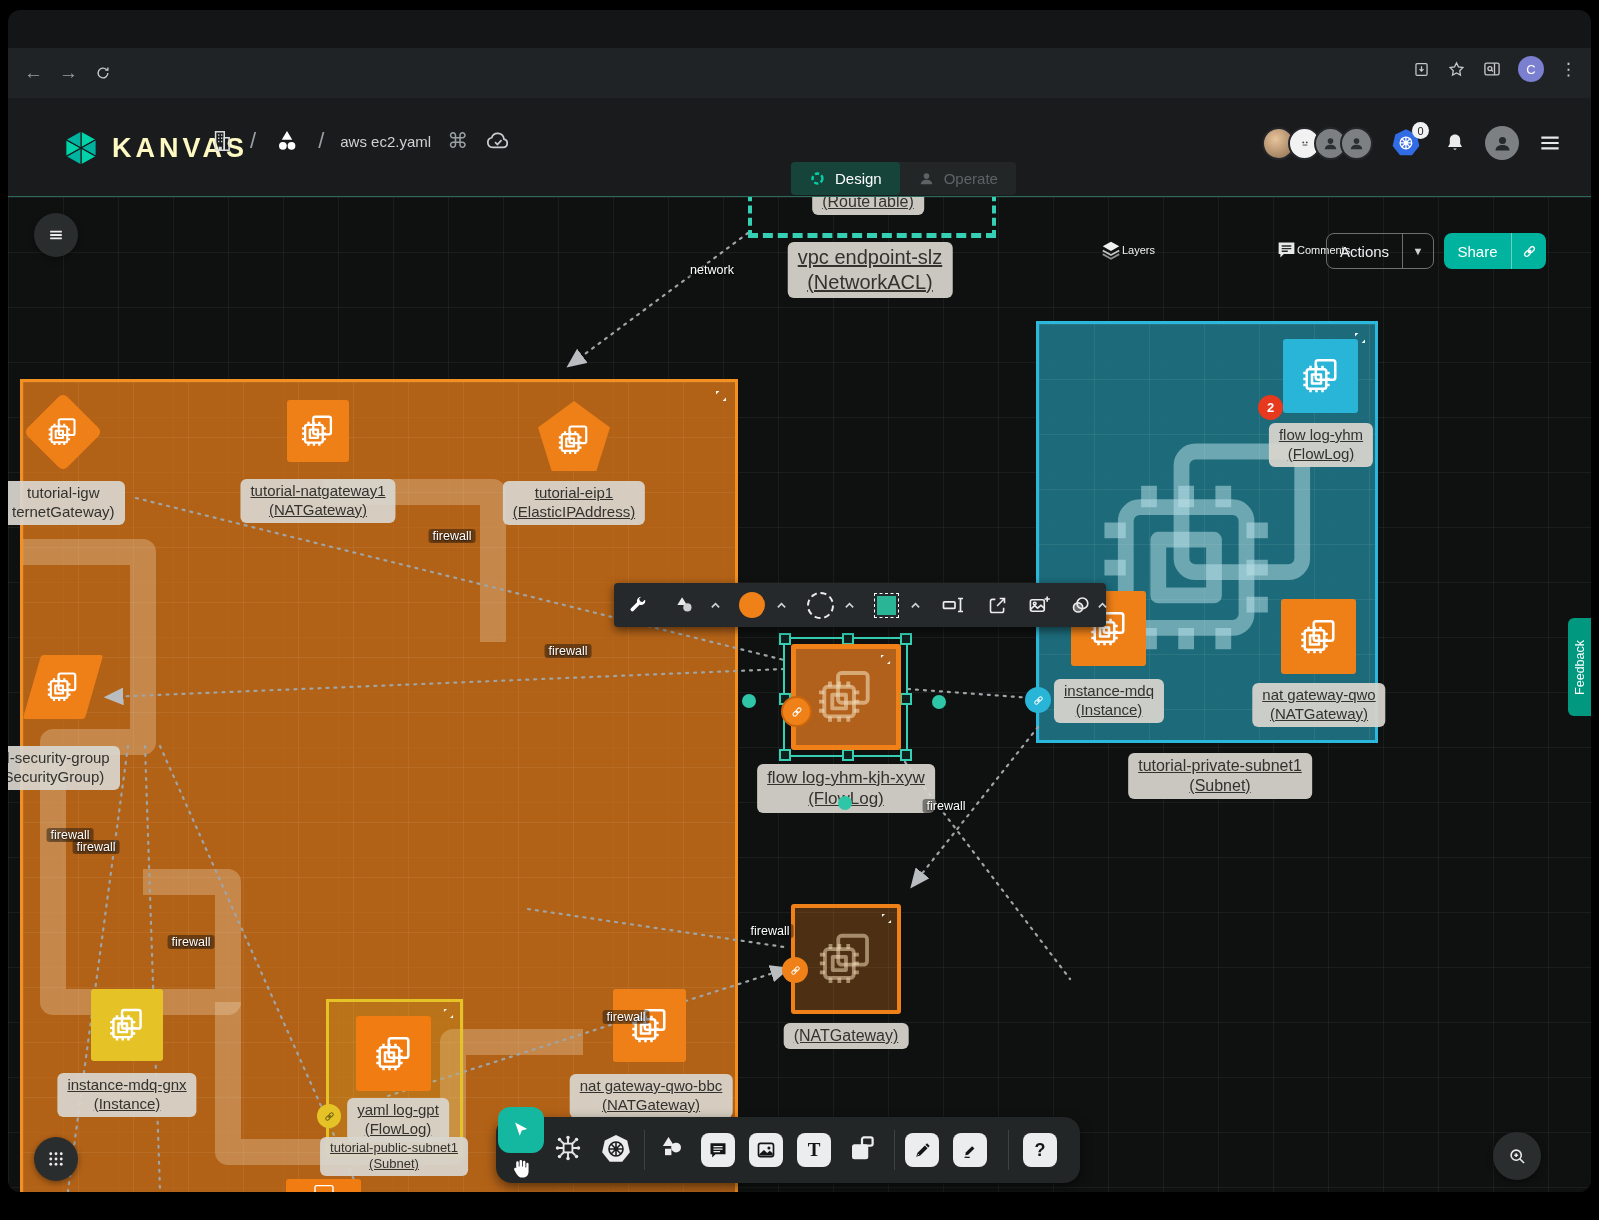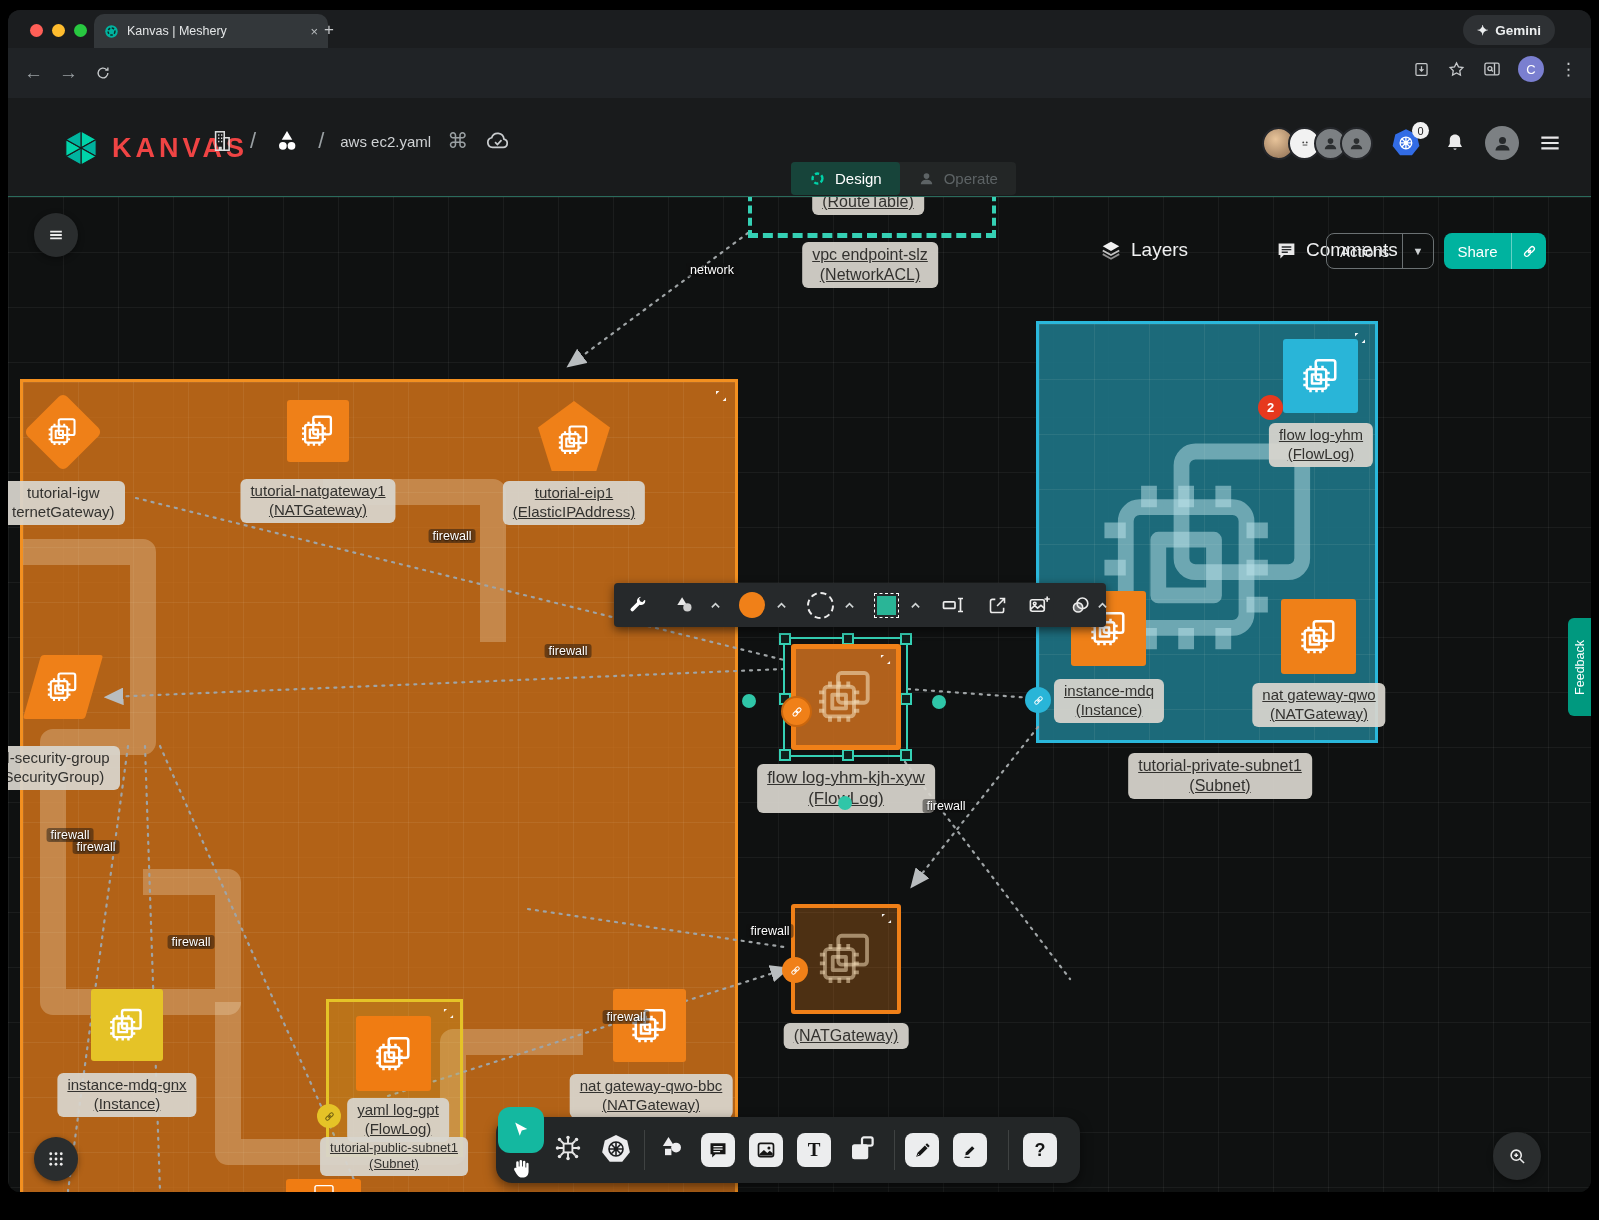--- a/index.html
+++ b/index.html
@@ -18,21 +18,21 @@
   .urlbar{position:absolute;left:0;top:38px;right:0;height:50px;background:#202326;display:flex;align-items:center;}
   .nav-ic{color:#9aa0a3;font-size:19px;margin-left:16px;}
   .urlpill{position:absolute;left:116px;top:8px;width:1232px;height:34px;background:#2d3034;border-radius:17px;display:flex;align-items:center;gap:10px;padding:0 14px;box-sizing:border-box;}
   .url-text{color:#d4d7d9;font-size:14.5px;white-space:nowrap;overflow:hidden;}
   .url-right{position:absolute;right:14px;top:8px;display:flex;align-items:center;gap:16px;}
   .avatar-c{width:26px;height:26px;border-radius:50%;background:#7a7fd0;color:#fff;font-size:13px;display:flex;align-items:center;justify-content:center;}
 
   
   .appheader{position:absolute;left:0;top:88px;right:0;height:98px;background:#191b1c;}
   .brand{position:absolute;left:54px;top:30px;display:flex;align-items:center;gap:12px;}
-  .brand-name{color:#ef4444;font-size:27px;font-weight:bold;letter-spacing:4px;}
+  .brand-name{color:#fef9c3;font-size:27px;font-weight:bold;letter-spacing:4px;}
   .crumbs{position:absolute;left:200px;top:28px;display:flex;align-items:center;gap:16px;color:#c9ccce;}
   .crumb-sep{color:#9aa0a3;font-size:22px;font-weight:300;}
   .file-name{color:#cfd2d4;font-size:15px;}
   .hdr-right{position:absolute;right:28px;top:28px;display:flex;align-items:center;gap:18px;}
   .av-stack{display:flex;}
   .av{width:29px;height:29px;border-radius:50%;border:2px solid #24262a;display:flex;align-items:center;justify-content:center;margin-left:-7px;}
   .k8s-wrap{position:relative;width:34px;height:30px;}
   .k8s-badge{position:absolute;right:-4px;top:-6px;width:17px;height:17px;border-radius:50%;background:#f2f2f2;color:#222;font-size:11px;display:flex;align-items:center;justify-content:center;}
   .mode-tabs{position:absolute;left:783px;top:64px;display:flex;height:33px;background:#232626;border-radius:4px;}
   .mode{display:flex;align-items:center;gap:9px;padding:0 18px;font-size:15px;border-radius:4px;}
@@ -52,21 +52,21 @@
   .lab{position:absolute;background:rgba(216,213,205,.93);color:#33322f;border-radius:6px;padding:3px 10px;font-size:15px;line-height:1.25;text-align:center;white-space:nowrap;z-index:4;}
   .lab .tline{display:block;}
   .lab.ctr{transform:translateX(-50%);text-decoration:underline;}
   .elab{position:absolute;transform:translate(-50%,-50%);color:#fff;font-size:12.5px;background:rgba(15,15,15,.45);padding:0 4px;border-radius:3px;text-shadow:0 1px 2px #000;z-index:4;white-space:nowrap;}
   .badge{position:absolute;border-radius:50%;display:flex;align-items:center;justify-content:center;z-index:5;}
   .dot{position:absolute;width:14px;height:14px;border-radius:50%;background:#2fc6a8;z-index:5;}
   .handle{position:absolute;width:8px;height:8px;background:#10201c;border:2px solid #35d0b4;z-index:5;}
   .roundbtn{position:absolute;border-radius:50%;background:#2a2d2e;display:flex;align-items:center;justify-content:center;z-index:6;box-shadow:0 2px 6px rgba(0,0,0,.4);}
 
   .canvas-toprow{position:absolute;top:36px;right:0;left:0;height:38px;z-index:6;}
-  .trow-item{position:absolute;display:flex;align-items:center;gap:9px;color:#f0f1f2;font-size:19px;}
+  .trow-item{position:absolute;display:flex;align-items:center;color:#f0f1f2;font-size:11px;}
   .actions-btn{position:absolute;left:1318px;top:0;width:108px;height:36px;border:1px solid #6b7173;border-radius:8px;display:flex;box-sizing:border-box;color:#eceeef;font-size:15px;}
   .actions-main{flex:1;display:flex;align-items:center;justify-content:center;border-right:1px solid #6b7173;}
   .actions-dd{width:30px;display:flex;align-items:center;justify-content:center;color:#cfd3d4;font-size:11px;}
   .share-btn{position:absolute;left:1436px;top:0;width:102px;height:36px;background:#00b39f;border-radius:8px;display:flex;color:#fff;font-size:15px;}
   .share-main{flex:1;display:flex;align-items:center;justify-content:center;border-right:1px solid rgba(255,255,255,.4);}
   .share-link{width:34px;display:flex;align-items:center;justify-content:center;}
 
   .midbar{position:absolute;left:606px;top:386px;width:492px;height:44px;background:#26292b;border-radius:4px;z-index:7;box-shadow:0 3px 10px rgba(0,0,0,.55);}
   .midbar .mi{position:absolute;top:0;height:44px;display:flex;align-items:center;justify-content:center;}
   .chev{color:#cfd3d4;}
@@ -116,38 +116,20 @@
           <path d="M1 4.4V1h3.4L1 4.4z"></path>
           <path d="M11 7.6V11H7.6L11 7.6z"></path>
         </g>
       </symbol>
 </defs>
 </svg>
 
 <div class="screen">
 <div class="window">
 
-  <div class="titlebar">
-    <div class="tl" style="left:22px;background:#ff5f57"></div>
-    <div class="tl" style="left:44px;background:#febc2e"></div>
-    <div class="tl" style="left:66px;background:#28c840"></div>
-    <div class="tab">
-      <svg width="15" height="15" viewBox="0 0 24 24">
-            <circle cx="12" cy="12" r="10" fill="#00b39f"></circle>
-            <circle cx="12" cy="12" r="5.5" fill="none" stroke="#0e2b26" stroke-width="2.4" stroke-dasharray="4 2.4"></circle>
-          </svg>
-      <span class="tab-title">Kanvas | Meshery</span>
-      <span class="tab-close">×</span>
-    </div>
-    <span class="newtab">+</span>
-    <div class="gemini">
-      <span>✦</span>
-      <span>Gemini</span>
-    </div>
-  </div>
 
   <div class="urlbar">
     <span class="nav-ic">←</span>
     <span class="nav-ic">→</span>
     <svg class="nav-ic" width="18" height="18" viewBox="0 0 24 24">
           <path d="M18.5 12a6.5 6.5 0 1 1-2-4.7M18.5 4.5V8h-3.5" fill="none" stroke="#c6c9cb" stroke-width="1.8"></path>
         </svg>
     <div class="url-right">
       <svg width="19" height="19" viewBox="0 0 24 24">
             <g stroke="#c6c9cb" stroke-width="1.6" fill="none">
@@ -308,21 +290,21 @@
           </svg>
       <svg class="collapse" width="12" height="12" style="right:9px;top:8px">
             <use href="#collapse-arrows"></use>
           </svg>
     </div>
 
     <div style="position:absolute;left:740px;top:-16px;width:240px;height:52px;border-left:4px dashed #35d0b4;border-right:4px dashed #35d0b4;border-bottom:5px dashed #35d0b4;z-index:3;"></div>
     <div class="lab ctr" style="left:860px;top:-8px;font-size:16px">
       <span class="tline">(RouteTable)</span>
     </div>
-    <div class="lab ctr" style="left:862px;top:45px;font-size:16px">
+    <div class="lab ctr" style="left:862px;top:45px;font-size:20px">
       <span class="tline">vpc endpoint-slz</span>
       <span class="tline">(NetworkACL)</span>
     </div>
 
     <div class="sq" style="left:27px;top:207px;width:56px;height:56px;background:#ef8018;transform:rotate(45deg);border-radius:6px">
       <svg width="34" height="34" viewBox="0 0 28 28" style="color:#fff;transform:rotate(-45deg)">
             <use href="#chip"></use>
           </svg>
     </div>
     <div class="lab" style="left:-6px;top:284px">

